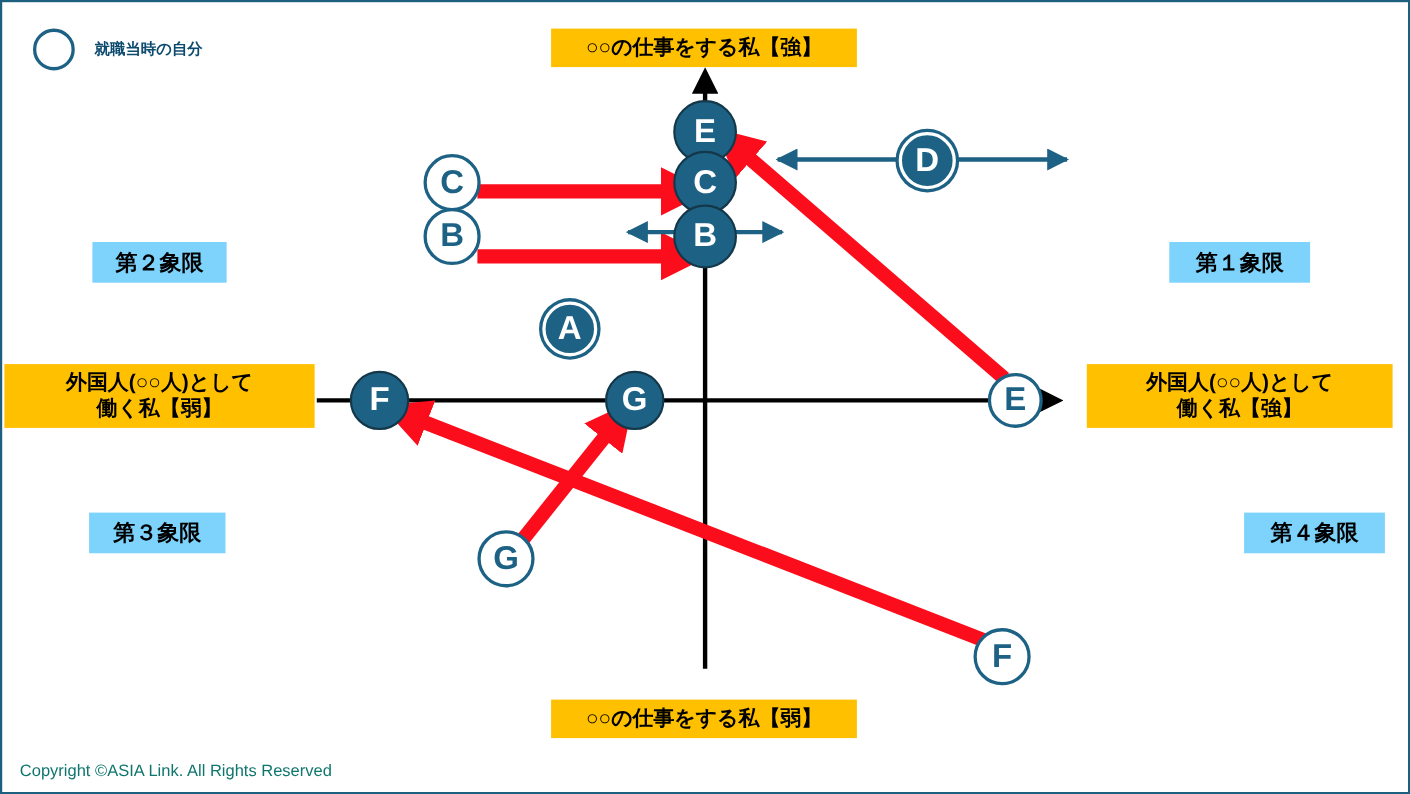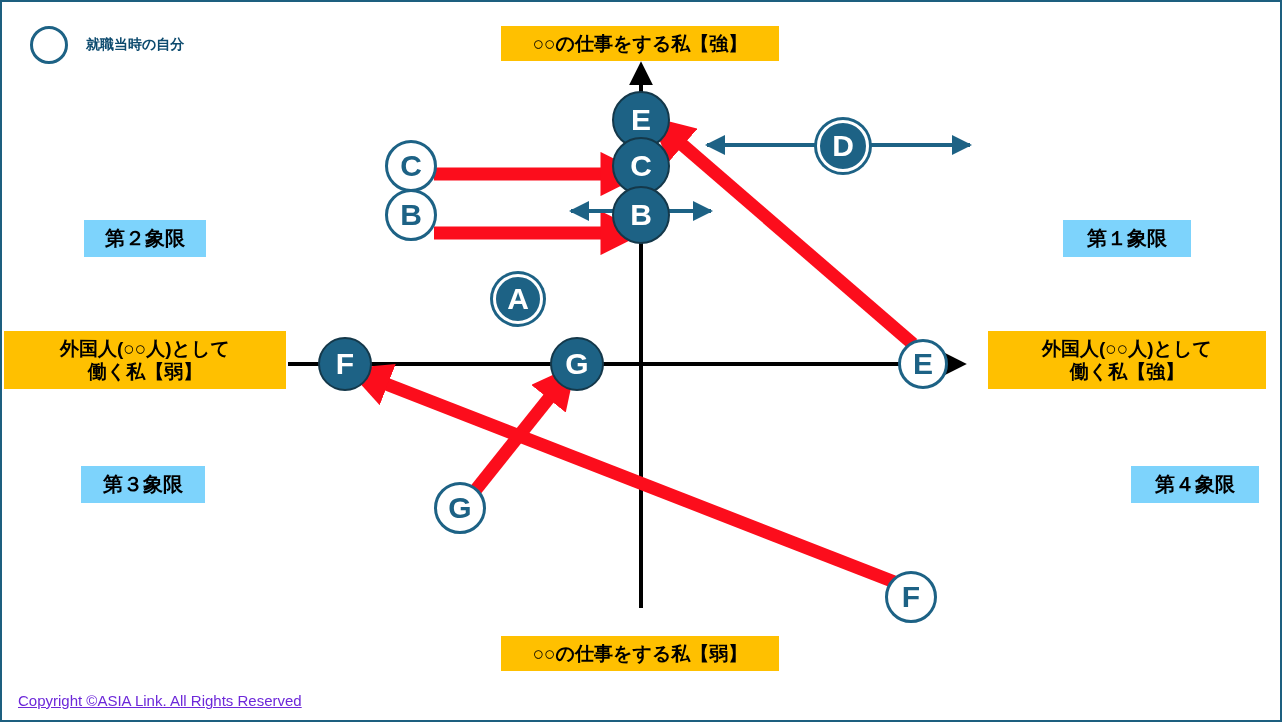--- a/index.html
+++ b/index.html
@@ -130,22 +130,21 @@
     background: #1d6285;
     border: 3px solid #ffffff;
     color: #ffffff;
     box-shadow: 0 0 0 3px #1d6285;
   }
   .footer {
     position: absolute;
     left: 18px;
     top: 692px;
     font-size: 15px;
-    color: #6d28d9;
-    text-decoration: underline;
+    color: #0f766e;
   }
 </style>
 </head>
 <body>
 
 <div id="canvas">
 
   <div class="frame-border"></div>
 
   <svg id="art" viewBox="0 0 1282 722">

